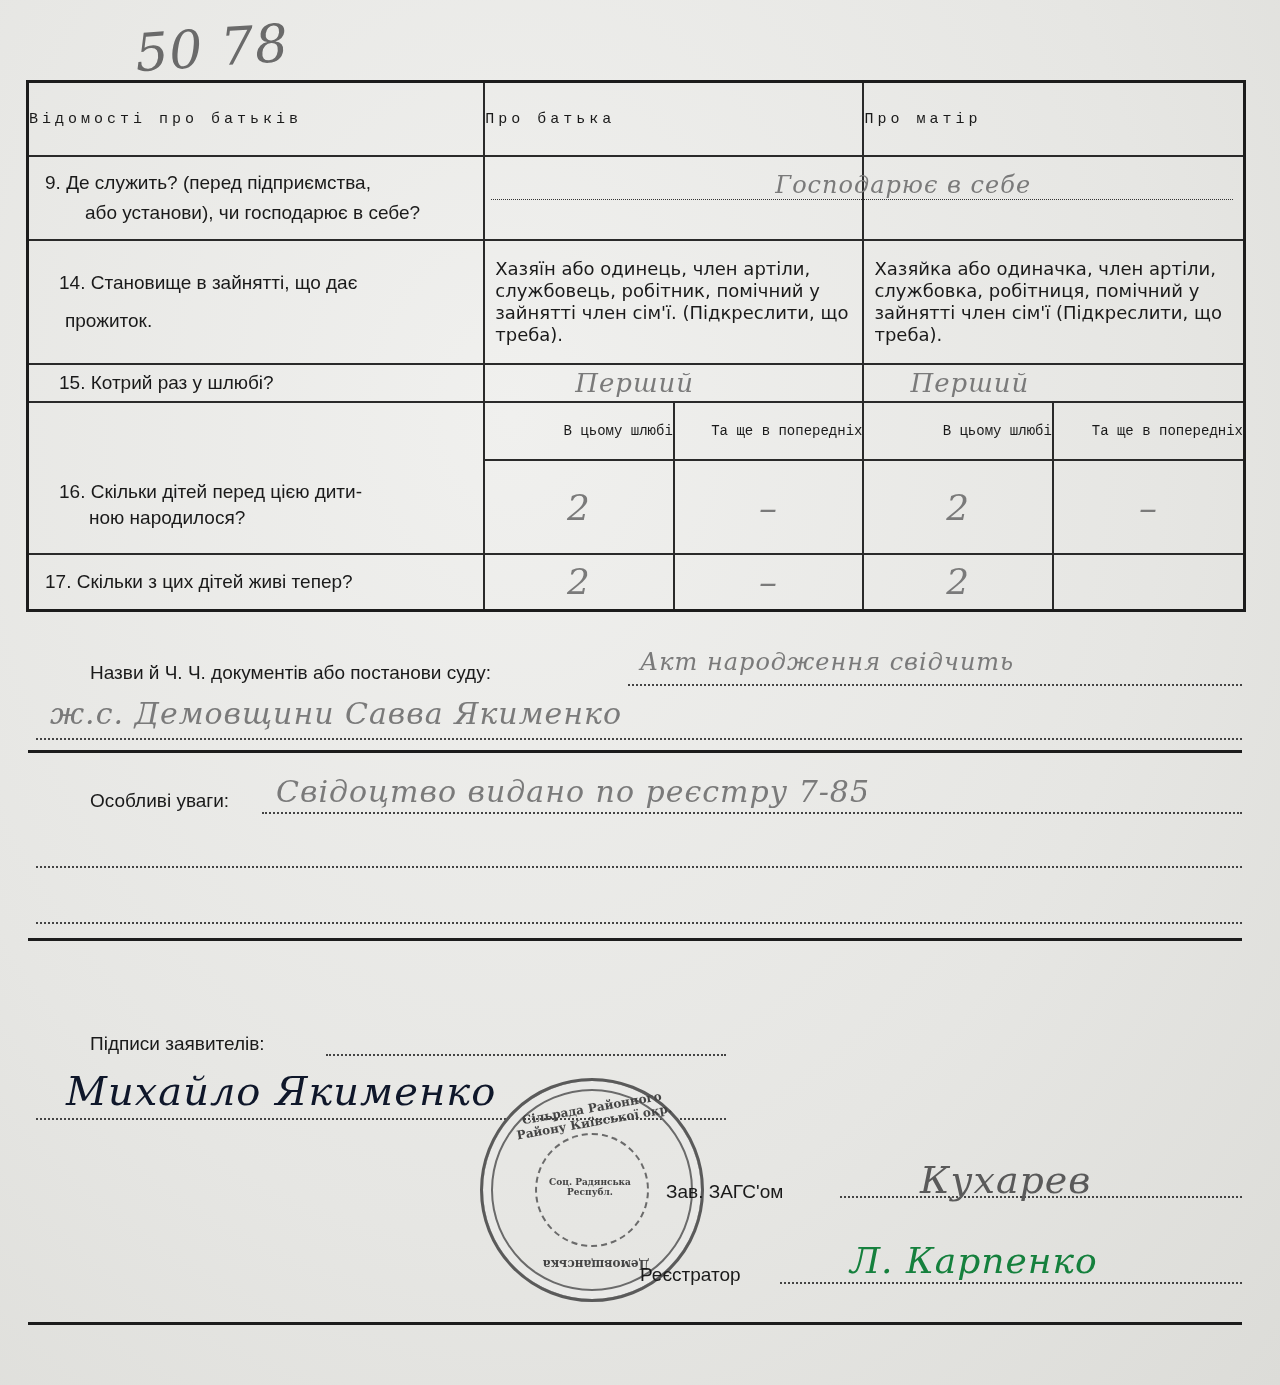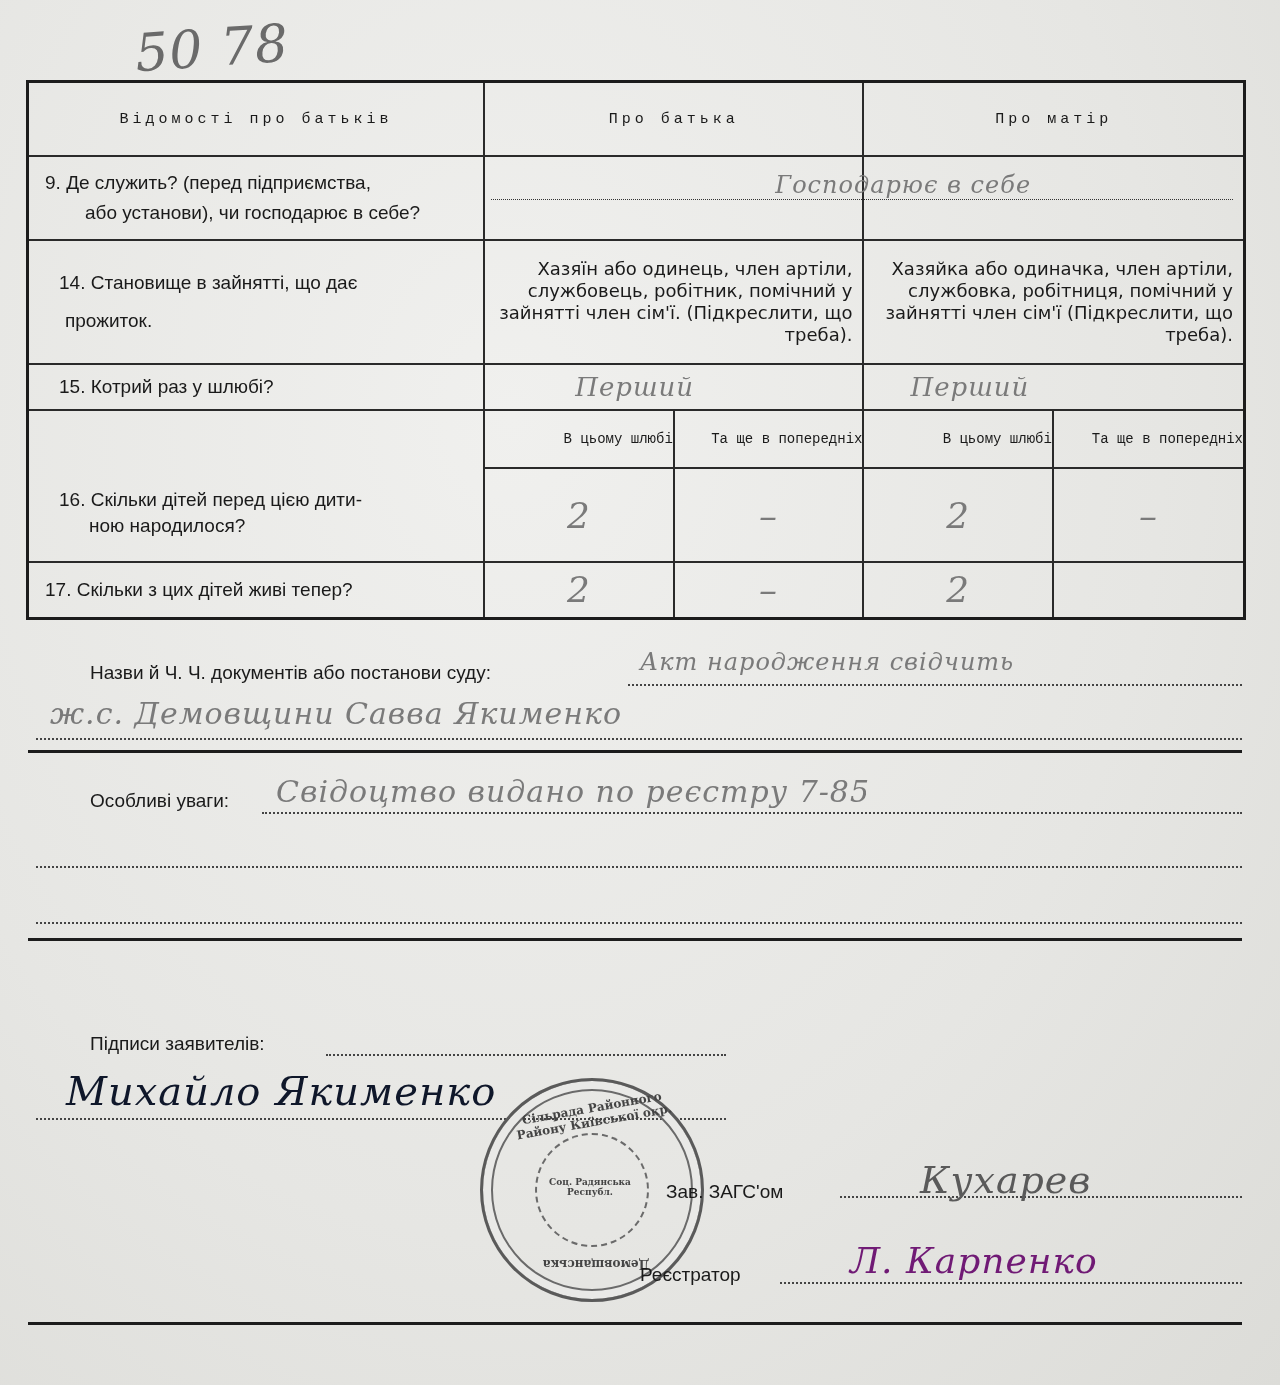--- a/index.html
+++ b/index.html
@@ -5,24 +5,24 @@
   html,body{margin:0;padding:0;}
   body{width:1280px;height:1385px;background:#e9e9e7;position:relative;overflow:hidden;
        font-family:"Liberation Sans",sans-serif;color:#1a1a1a;}
   .paper{position:absolute;left:0;top:0;width:1280px;height:1385px;
          background:radial-gradient(ellipse at 40% 30%,#f0f0ee 0%,#e6e6e3 60%,#dcdcd8 100%);}
   .hand{font-family:"DejaVu Serif",serif;font-style:italic;color:#7a7a7a;letter-spacing:1px;}
   .page-no{position:absolute;left:135px;top:18px;font-size:52px;color:#6a6a6a;transform:rotate(-4deg);}
   table.form{position:absolute;left:26px;top:80px;width:1220px;border-collapse:collapse;
              border:3px solid #1c1c1c;font-size:19px;}
   table.form td{border:2px solid #2a2a2a;padding:0;vertical-align:middle;}
-  .hdr td{height:72px;text-align:center;font-family:"Liberation Mono",monospace;font-size:15px;letter-spacing:4px;}
+  .hdr td{height:72px;font-family:"Liberation Mono",monospace;font-size:15px;letter-spacing:4px;}
   .q{padding-left:16px !important;line-height:30px;}
   .q .sub{padding-left:40px;}
-  .cell-pre{font-family:"DejaVu Sans",sans-serif;font-size:18px;text-align:right;line-height:22px;padding:6px 10px !important;}
+  .cell-pre{font-family:"DejaVu Sans",sans-serif;font-size:18px;text-align:left;line-height:22px;padding:6px 10px !important;}
   .sub-hdr{font-size:14px;text-align:right;font-family:"Liberation Mono",monospace;line-height:17px;height:56px;}
   .val{text-align:center;font-size:36px;}
   .dotted{border-bottom:1px dotted #333;}
   .label{font-size:19px;font-family:"Liberation Sans",sans-serif;}
   .dots{position:absolute;border-bottom:2px dotted #444;height:0;}
   .solid{position:absolute;height:3px;background:#1c1c1c;}
   .stamp{position:absolute;left:480px;top:1078px;width:218px;height:218px;border-radius:50%;
          border:3px solid #5a5a5a;box-shadow:inset 0 0 0 8px #e9e9e7, inset 0 0 0 10px #6a6a6a;}
   .stamp-inner{position:absolute;left:52px;top:52px;width:110px;height:110px;border-radius:50%;
                border:2px dashed #6a6a6a;}
@@ -63,21 +63,21 @@
     </td>
   </tr>
   <tr style="height:124px">
     <td class="q" style="line-height:38px">
       <div style="padding-left:14px"><span>14.</span> <span>Становище в зайнятті, що дає</span></div>
       <div class="sub" style="padding-left:20px">прожиток.</div>
     </td>
     <td colspan="2" class="cell-pre">Хазяїн або одинець, член артіли, службовець, робітник, помічний у зайнятті член сім'ї. (Підкреслити, що треба).</td>
     <td colspan="2" class="cell-pre">Хазяйка або одиначка, член артіли, службовка, робітниця, помічний у зайнятті член сім'ї (Підкреслити, що треба).</td>
   </tr>
-  <tr style="height:46px">
+  <tr style="height:38px">
     <td class="q" style="padding-left:30px !important">
       <span>15.</span> <span>Котрий раз у шлюбі?</span>
     </td>
     <td colspan="2" style="padding-left:90px">
       <span class="hand" style="font-size:26px">Перший</span>
     </td>
     <td colspan="2" style="padding-left:46px">
       <span class="hand" style="font-size:26px">Перший</span>
     </td>
   </tr>
@@ -134,15 +134,15 @@
   <div class="stamp-text" style="left:38px;top:176px;width:150px;text-align:center;transform:rotate(180deg)">Демовщанська</div>
   <div class="stamp-text" style="left:62px;top:96px;width:90px;text-align:center;font-size:9px">Соц. Радянська Республ.</div>
 </div>
 
 <div class="label" style="position:absolute;left:666px;top:1181px">Зав. ЗАГС'ом</div>
 <div class="dots" style="left:840px;width:402px;top:1196px"></div>
 <div class="hand" style="position:absolute;left:920px;top:1158px;font-size:38px;color:#5a5a5a">Кухарев</div>
 
 <div class="label" style="position:absolute;left:640px;top:1264px">Реєстратор</div>
 <div class="dots" style="left:780px;width:462px;top:1282px"></div>
-<div class="hand" style="position:absolute;left:850px;top:1240px;font-size:36px;color:#701a75">Л. Карпенко</div>
+<div class="hand" style="position:absolute;left:850px;top:1240px;font-size:36px;color:#15803d">Л. Карпенко</div>
 
 <div class="solid" style="left:28px;width:1214px;top:1322px"></div>
 
 </body></html>

